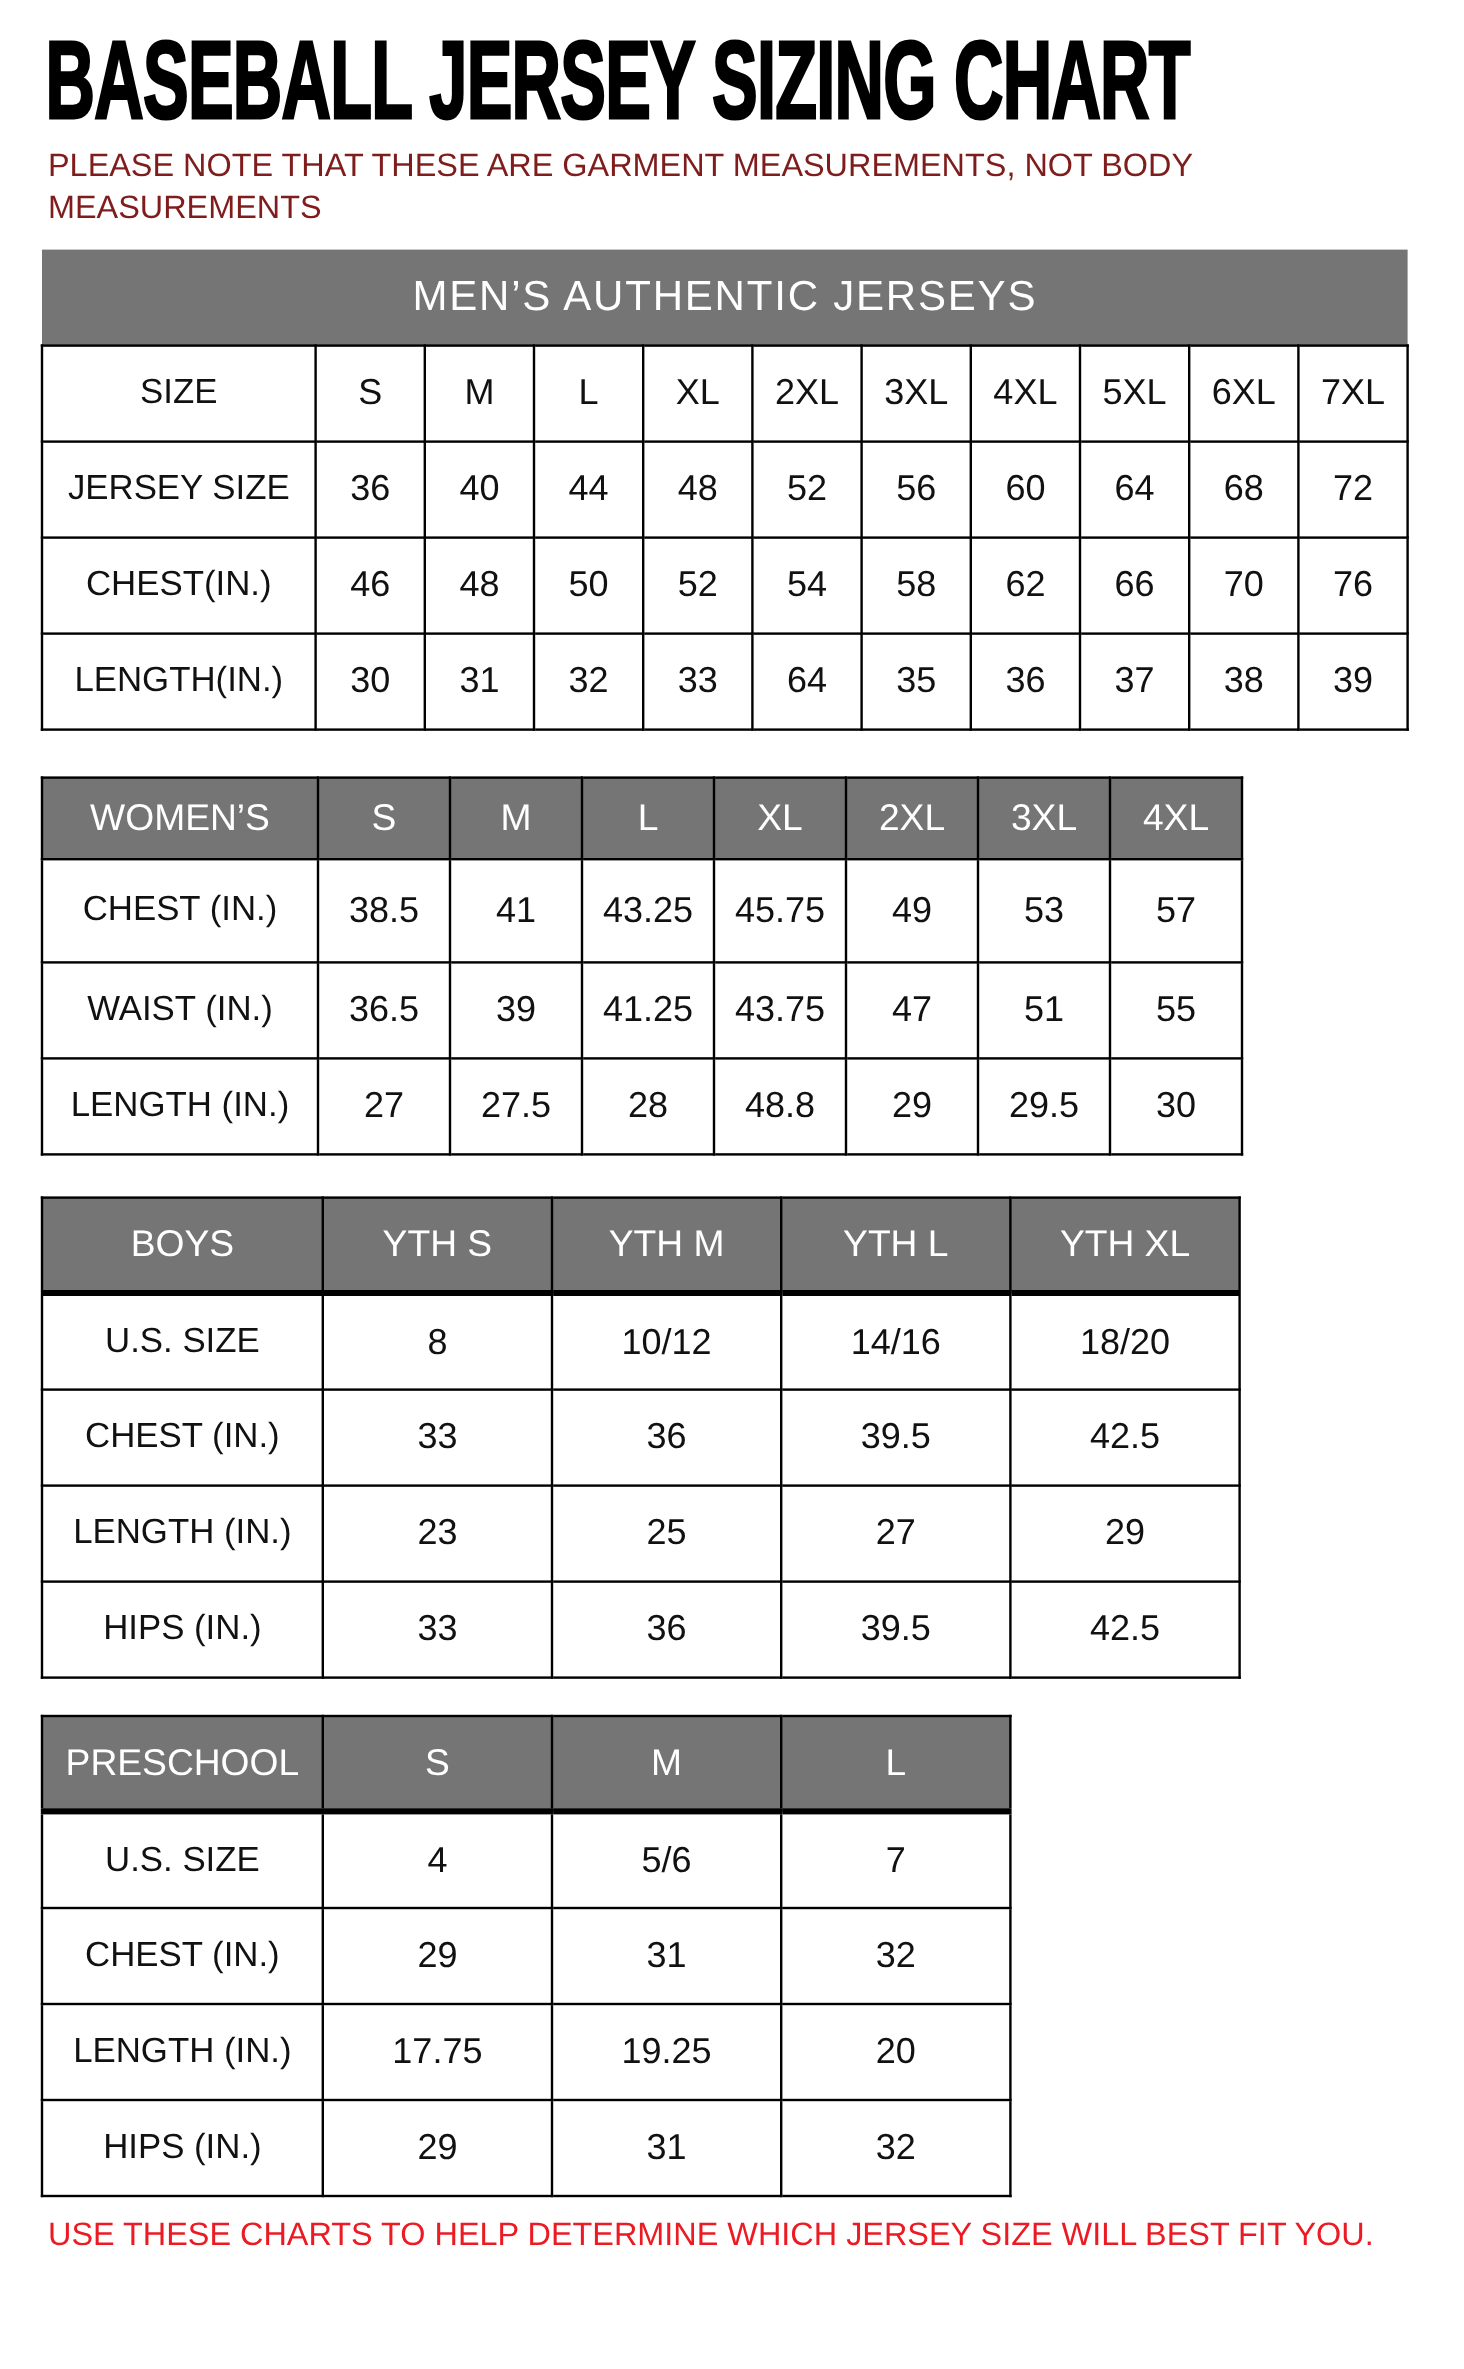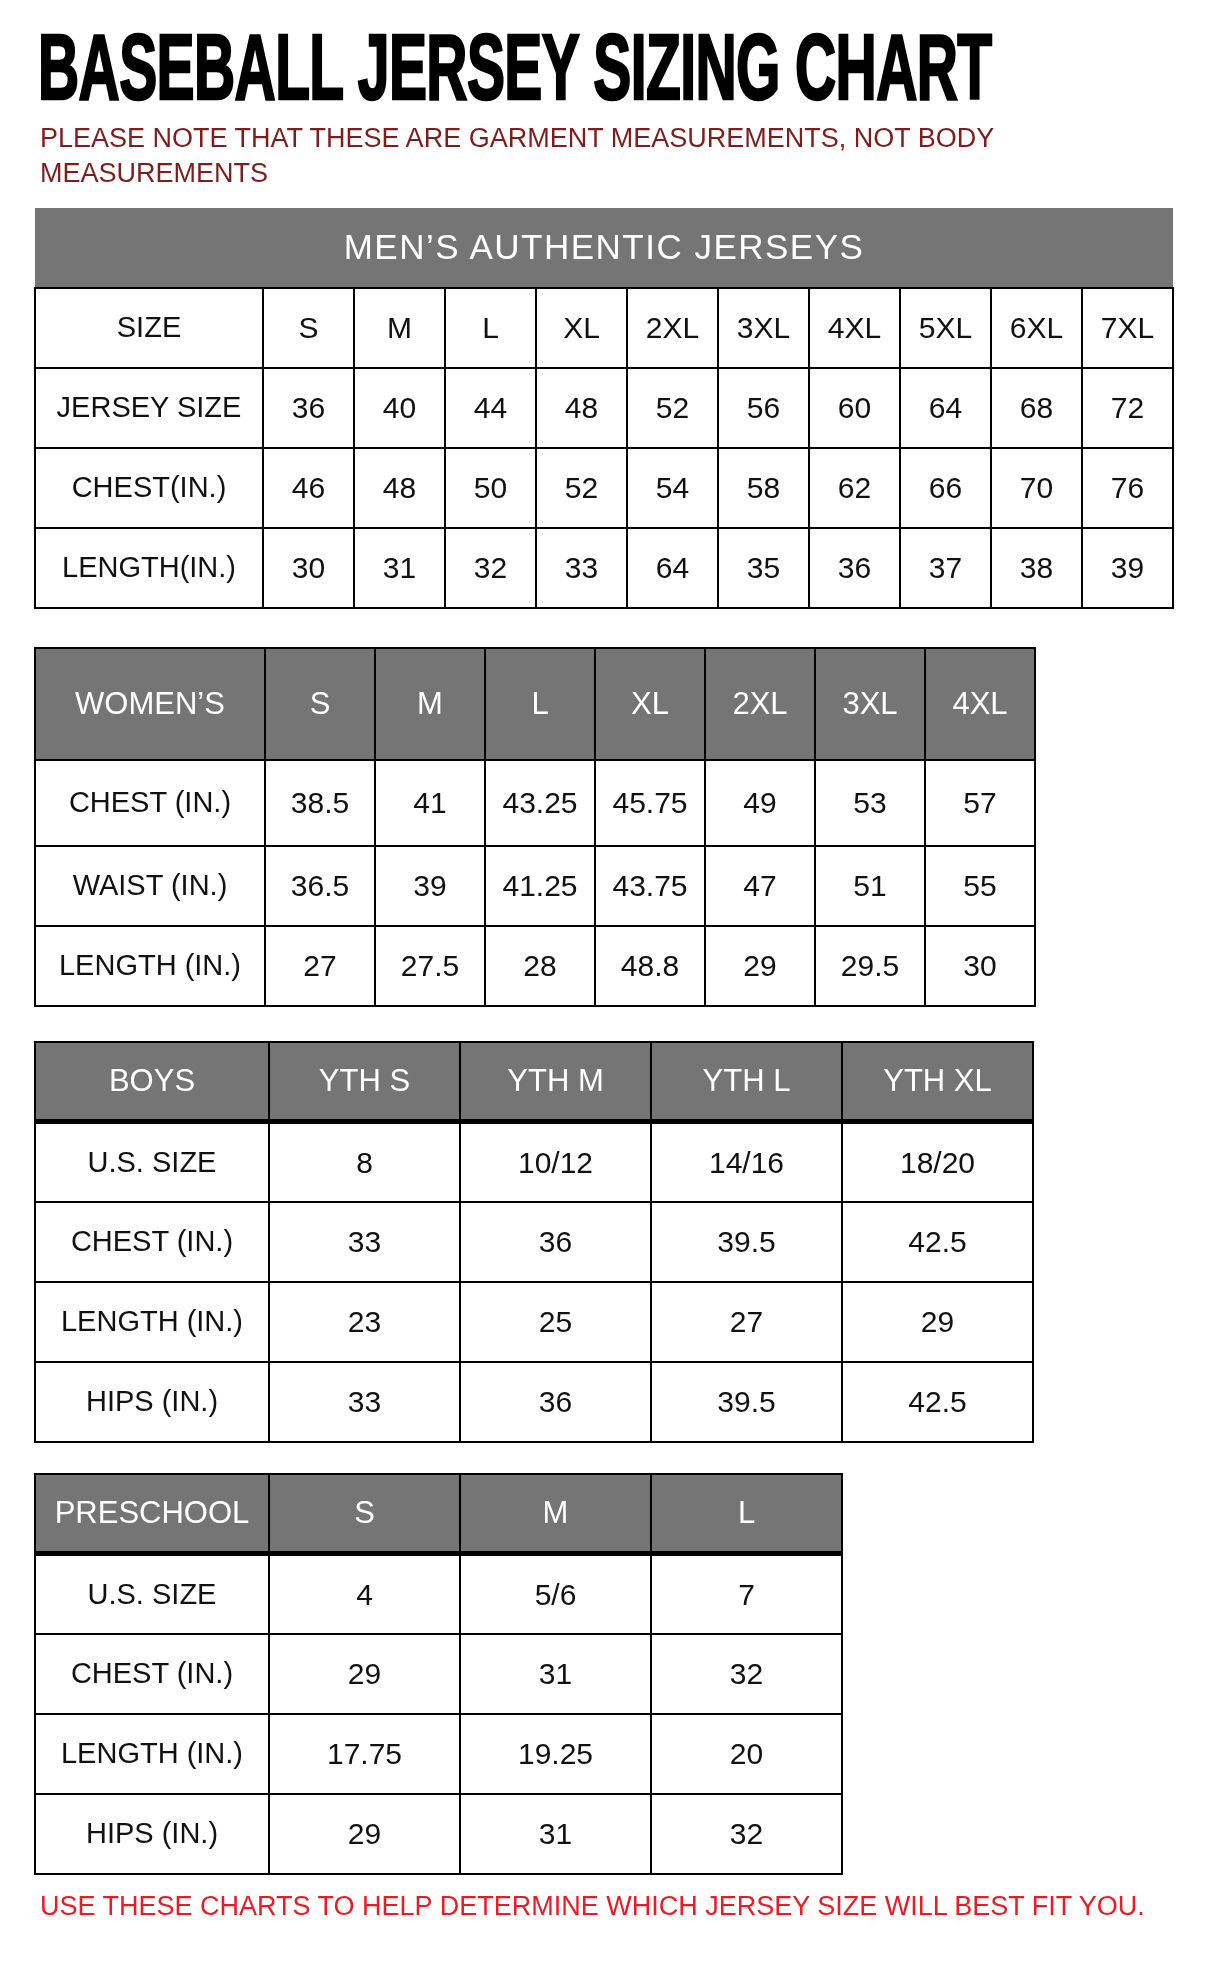--- a/index.html
+++ b/index.html
@@ -43,21 +43,21 @@
   table.mens  { margin-top:18px; width:1138px; }
   table.womens{ margin-top:38px; width:1000px; }
   table.boys  { margin-top:34px; width:998px;border-radius:23px;  }
   table.pre   { margin-top:30px; width:807px;  }
 
   .mens   col.lab { width:228px; } .mens   col.d { width:91px;  }
   .womens col.lab { width:230px; } .womens col.d { width:110px; }
   .boys   col.lab { width:234px; } .boys   col.d { width:191px; }
   .pre    col.lab { width:234px; } .pre    col.d { width:191px; }
 
-  .womens th.ghead { height:112px; }
+  .womens th.ghead { height:68px; }
   .womens tbody tr:nth-child(2) td { height:86px; }
   .boys th.ghead, .pre th.ghead { border-bottom-width:5px; }
 </style>
 </head>
 <body>
 
 <div class="page">
 
   <h1 class="title">BASEBALL JERSEY SIZING CHART</h1>
 

